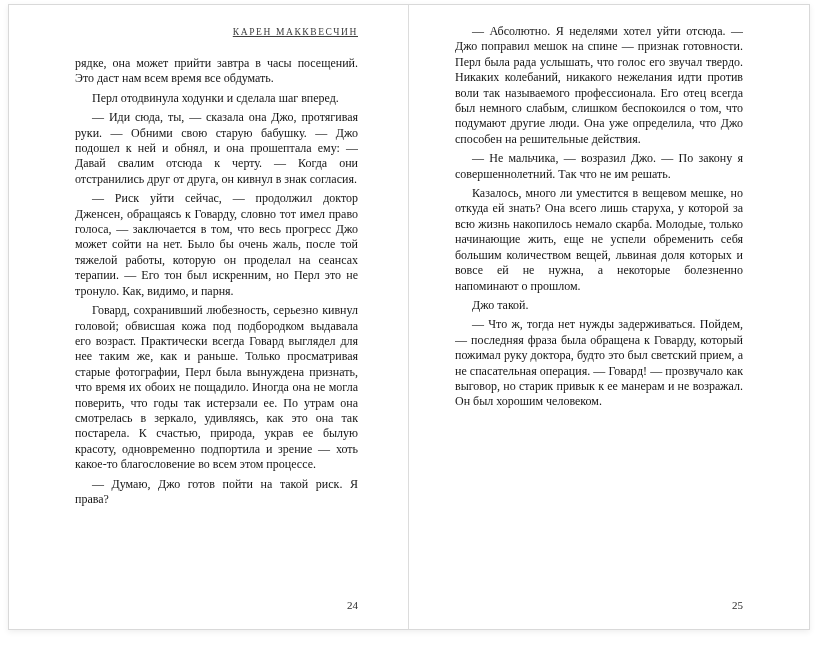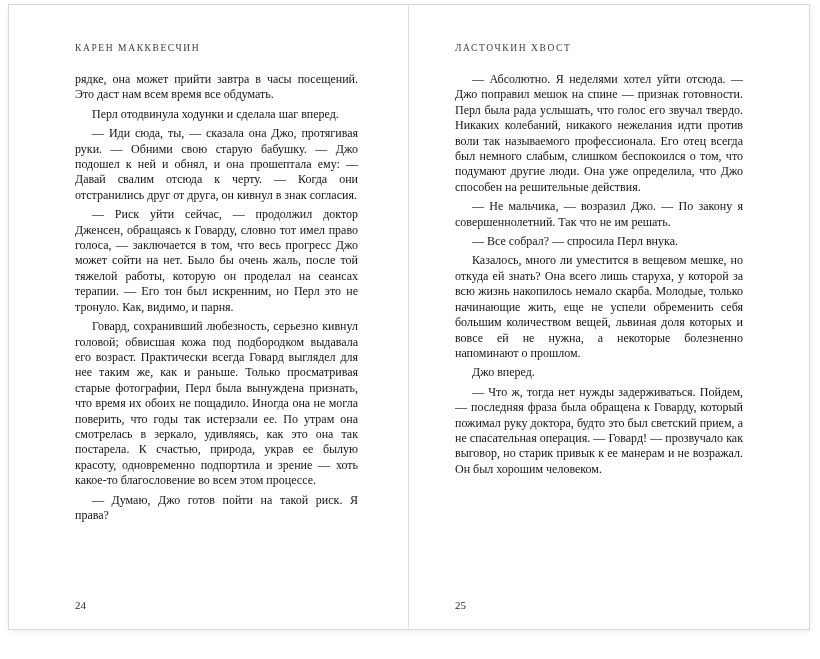--- a/index.html
+++ b/index.html
@@ -26,47 +26,48 @@
   .page {
     width: 50%;
     box-sizing: border-box;
     display: flex;
     flex-direction: column;
     background: #ffffff;
   }
   .page-left  { border-right: 1px solid #dcdcdc; padding: 0 50px 0 66px; }
   .page-right { padding: 0 66px 0 46px; }
   .running-head {
-    margin-top: 38px;
-    text-align: left;
+    margin-top: 22px;
+    text-align: right;
     font-size: 9.5px;
     letter-spacing: 1.6px;
     color: #3c3c3c;
     text-transform: uppercase;
     white-space: nowrap;
+    text-decoration: underline;
   }
   .text-block {
     flex: 1 1 auto;
     margin-top: 19px;
     overflow: hidden;
     font-size: 12px;
     line-height: 15.4px;
     color: #141414;
     text-align: justify;
   }
   .text-block p.para {
     margin: 0 0 4px 0;
   }
   .text-block p.para.indent {
     text-indent: 17px;
   }
   .page-number {
     margin-top: auto;
     padding-bottom: 18px;
-    text-align: left;
+    text-align: right;
     font-size: 11px;
     color: #2a2a2a;
   }
 </style>
 </head>
 <body>
 
 <div class="spread">
 
   <div class="page page-left">
@@ -76,25 +77,23 @@
         <p class="para indent">Перл отодвинула ходунки и сделала шаг вперед.</p>
         <p class="para indent">— Иди сюда, ты, — сказала она Джо, протягивая руки. — Обними свою старую бабушку. — Джо подошел к ней и обнял, и она прошептала ему: — Давай свалим отсюда к черту. — Когда они отстранились друг от друга, он кивнул в знак согласия.</p>
         <p class="para indent">— Риск уйти сейчас, — продолжил доктор Дженсен, обращаясь к Говарду, словно тот имел право голоса, — заключается в том, что весь прогресс Джо может сойти на нет. Было бы очень жаль, после той тяжелой работы, которую он проделал на сеансах терапии. — Его тон был искренним, но Перл это не тронуло. Как, видимо, и парня.</p>
         <p class="para indent">Говард, сохранивший любезность, серьезно кивнул головой; обвисшая кожа под подбородком выдавала его возраст. Практически всегда Говард выглядел для нее таким же, как и раньше. Только просматривая старые фотографии, Перл была вынуждена признать, что время их обоих не пощадило. Иногда она не могла поверить, что годы так истерзали ее. По утрам она смотрелась в зеркало, удивляясь, как это она так постарела. К счастью, природа, украв ее былую красоту, одновременно подпортила и зрение — хоть какое-то благословение во всем этом процессе.</p>
         <p class="para indent">— Думаю, Джо готов пойти на такой риск. Я права?</p>
       </div>
     <div class="page-number">24</div>
   </div>
 
   <div class="page page-right">
-    <div class="running-head">ЛАСТОЧКИН ХВОСТ</div>
     <div class="text-block">
         <p class="para indent">— Абсолютно. Я неделями хотел уйти отсюда. — Джо поправил мешок на спине — признак готовности. Перл была рада услышать, что голос его звучал твердо. Никаких колебаний, никакого нежелания идти против воли так называемого профессионала. Его отец всегда был немного слабым, слишком беспокоился о том, что подумают другие люди. Она уже определила, что Джо способен на решительные действия.</p>
         <p class="para indent">— Не мальчика, — возразил Джо. — По закону я совершеннолетний. Так что не им решать.</p>
-        <p class="para indent">— Все собрал? — спросила Перл внука.</p>
         <p class="para indent">Казалось, много ли уместится в вещевом мешке, но откуда ей знать? Она всего лишь старуха, у которой за всю жизнь накопилось немало скарба. Молодые, только начинающие жить, еще не успели обременить себя большим количеством вещей, львиная доля которых и вовсе ей не нужна, а некоторые болезненно напоминают о прошлом.</p>
-        <p class="para indent">Джо вперед.</p>
+        <p class="para indent">Джо такой.</p>
         <p class="para indent">— Что ж, тогда нет нужды задерживаться. Пойдем, — последняя фраза была обращена к Говарду, который пожимал руку доктора, будто это был светский прием, а не спасательная операция. — Говард! — прозвучало как выговор, но старик привык к ее манерам и не возражал. Он был хорошим человеком.</p>
       </div>
     <div class="page-number">25</div>
   </div>
 
 </div>
 
 </body></html>

